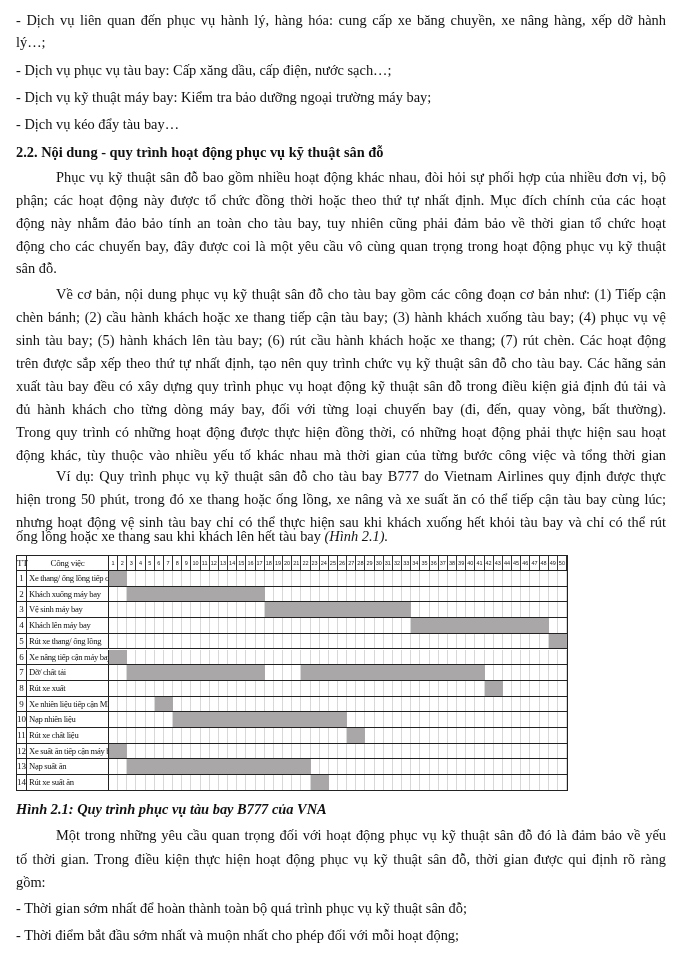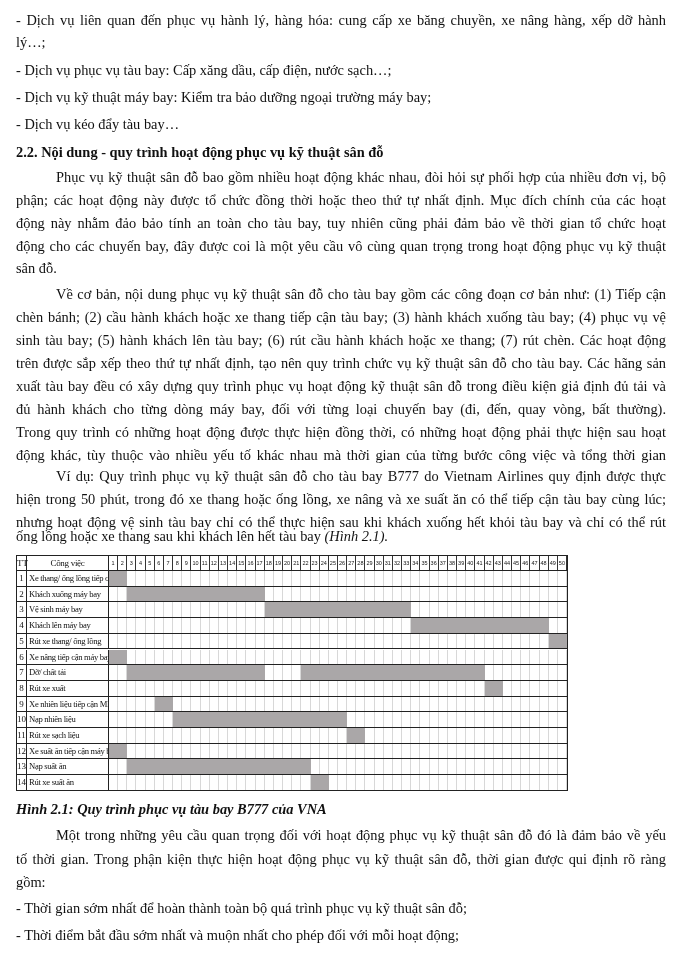--- a/index.html
+++ b/index.html
@@ -719,21 +719,21 @@
             <div class="gridline" style="left: 420.36px;"></div>
             <div class="gridline" style="left: 429.52px;"></div>
             <div class="gridline" style="left: 438.68px;"></div>
             <div class="gridline" style="left: 447.84px;"></div>
             <div class="gridline" style="left: 457px;"></div>
             <div class="bar" style="left: 64.12px; width: 174.04px; background: rgb(170, 167, 168);"></div>
           </div>
         </div>
         <div class="g-row g-body-row" style="top: 172px;">
           <div class="cell-tt">11</div>
-          <div class="cell-task">Rút xe sạch liệu</div>
+          <div class="cell-task">Rút xe chất liệu</div>
           <div class="cols">
             <div class="gridline" style="left: 8.16px;"></div>
             <div class="gridline" style="left: 17.32px;"></div>
             <div class="gridline" style="left: 26.48px;"></div>
             <div class="gridline" style="left: 35.64px;"></div>
             <div class="gridline" style="left: 44.8px;"></div>
             <div class="gridline" style="left: 53.96px;"></div>
             <div class="gridline" style="left: 63.12px;"></div>
             <div class="gridline" style="left: 72.28px;"></div>
             <div class="gridline" style="left: 81.44px;"></div>
@@ -951,18 +951,18 @@
             <div class="gridline" style="left: 457px;"></div>
             <div class="bar" style="left: 201.52px; width: 18.32px; background: rgb(170, 167, 168);"></div>
           </div>
         </div>
       </div>
   </div>
 
   <div class="line caption" style="top:801px;">Hình 2.1: Quy trình phục vụ tàu bay B777 của VNA</div>
 
   <div class="line just indent" style="top:827px;">Một trong những yêu cầu quan trọng đối với hoạt động phục vụ kỹ thuật sân đỗ đó là đảm bảo về yếu</div>
-  <div class="line just" style="top:851px;">tố thời gian. Trong phận kiện thực hiện hoạt động phục vụ kỹ thuật sân đỗ, thời gian được qui định rõ ràng</div>
+  <div class="line just" style="top:851px;">tố thời gian. Trong điều kiện thực hiện hoạt động phục vụ kỹ thuật sân đỗ, thời gian được qui định rõ ràng</div>
   <div class="line" style="top:874px;">gồm:</div>
 
   <div class="line" style="top:900px;">- Thời gian sớm nhất để hoàn thành toàn bộ quá trình phục vụ kỹ thuật sân đỗ;</div>
   <div class="line" style="top:927px;">- Thời điểm bắt đầu sớm nhất và muộn nhất cho phép đối với mỗi hoạt động;</div>
 </div>
 
 </body></html>

